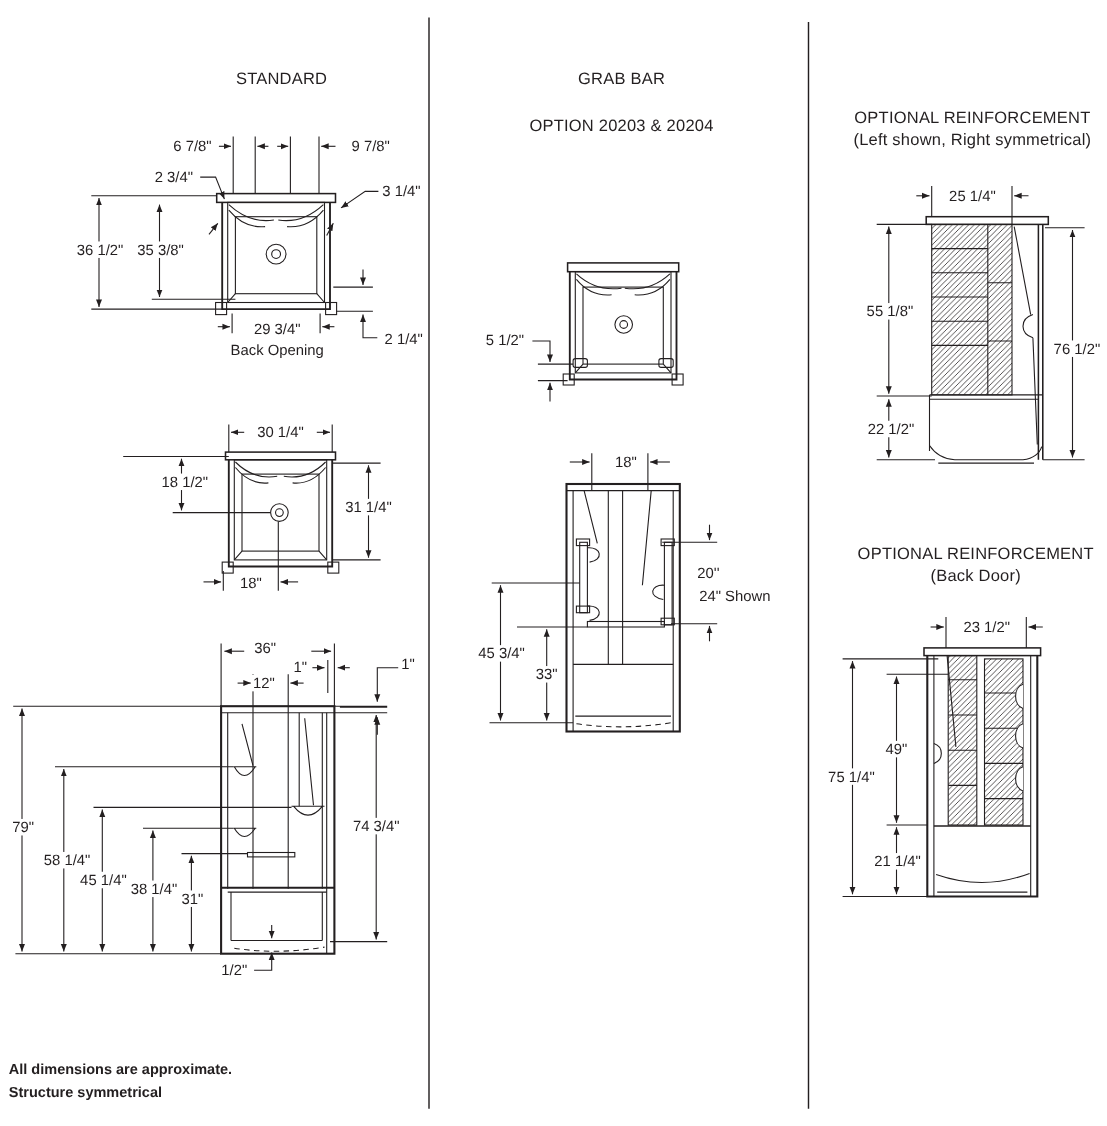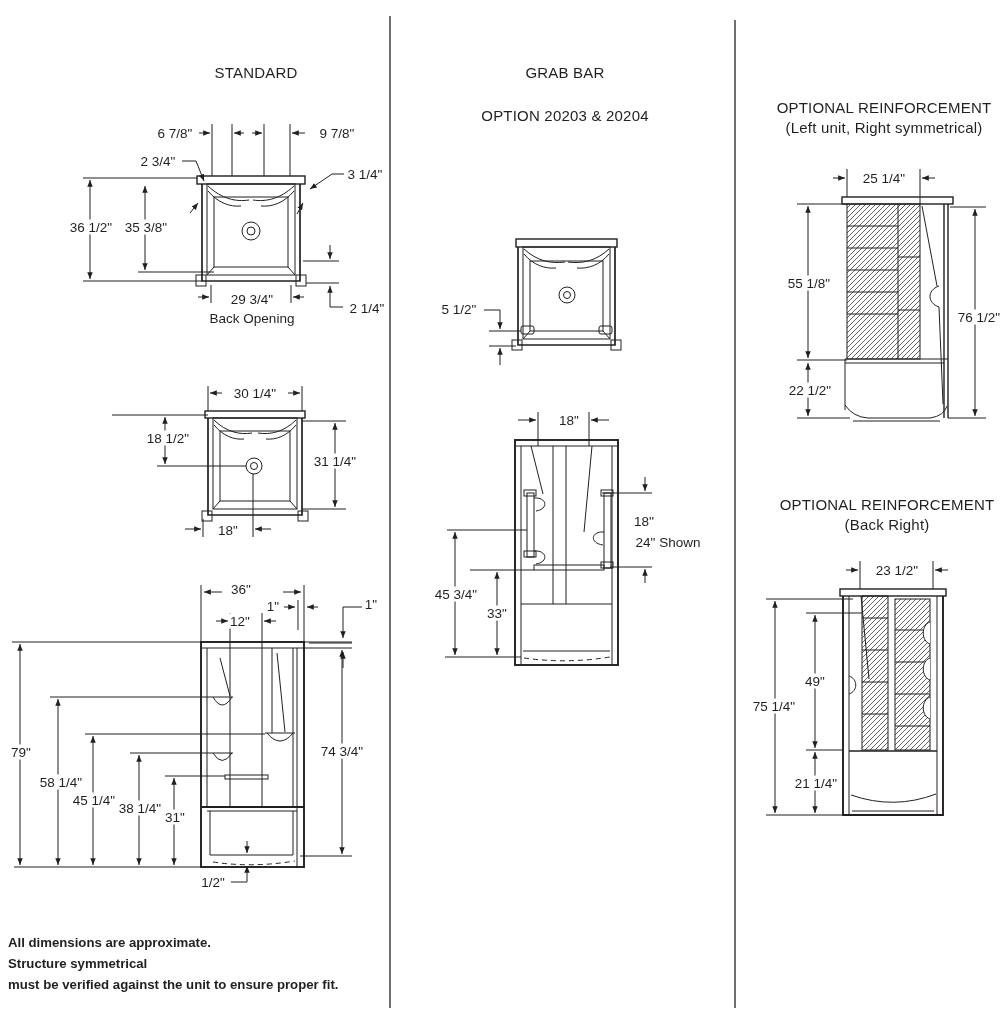--- a/index.html
+++ b/index.html
@@ -3,21 +3,21 @@
 <meta charset="utf-8">
 <style>
   html,body{margin:0;padding:0;background:#ffffff;}
   #page{position:relative;width:1006px;height:1024px;background:#ffffff;
         font-family:Liberation Sans, sans-serif;color:#231f20;overflow:hidden;}
   #linework{position:absolute;left:0;top:0;z-index:1;}
   .lbl{position:absolute;z-index:2;transform:translate(-50%,-50%);
        font-size:13.5px;line-height:15px;white-space:nowrap;background:#ffffff;padding:0 2px;color:#231f20;}
   .ttl{position:absolute;z-index:2;transform:translate(-50%,-50%);
        font-size:15px;line-height:17px;white-space:nowrap;color:#231f20;letter-spacing:.2px;}
-  .note{position:absolute;z-index:2;left:8px;font-size:13.2px;font-weight:bold;color:#231f20;white-space:nowrap;}
+  .note{position:absolute;z-index:2;left:8px;font-size:13.2px;font-weight:bold;color:#231f20;white-space:nowrap;margin-top:29px;}
 </style>
 </head>
 <body>
 
 <div id="page">
 
 <svg id="linework" width="1006" height="1024" viewBox="0 0 1006 1024">
   <defs>
     <marker id="ar" viewBox="0 0 10 10" refX="8.5" refY="5" markerWidth="8" markerHeight="8" orient="auto-start-reverse">
       <path d="M0,1.6 L8.5,5 L0,8.4 Z" fill="#231f20"></path>
@@ -232,23 +232,23 @@
       <line x1="775" y1="601" x2="775" y2="813" marker-start="url(#ar)" marker-end="url(#ar)"></line>
       <line x1="815" y1="752" x2="815" y2="813" marker-start="url(#ar)" marker-end="url(#ar)"></line>
     </g>
   </g>
 </svg>
 
 <div class="ttl" style="left:256px;top:72px;">STANDARD</div>
 <div class="ttl" style="left:565px;top:72px;text-align:center;">GRAB BAR</div>
 <div class="ttl" style="left:565px;top:115px;">OPTION 20203 &amp; 20204</div>
 <div class="ttl" style="left:884px;top:107px;">OPTIONAL REINFORCEMENT</div>
-<div class="ttl" style="left:884px;top:127px;">(Left unit, Right symmetrical)</div>
+<div class="ttl" style="left:884px;top:127px;">(Left shown, Right symmetrical)</div>
 <div class="ttl" style="left:887px;top:504px;">OPTIONAL REINFORCEMENT</div>
-<div class="ttl" style="left:887px;top:524px;">(Back Right)</div>
+<div class="ttl" style="left:887px;top:524px;">(Back Door)</div>
 
 <div class="lbl" style="left:175px;top:133px;">6 7/8"</div>
 <div class="lbl" style="left:337px;top:133px;">9 7/8"</div>
 <div class="lbl" style="left:158px;top:161px;">2 3/4"</div>
 <div class="lbl" style="left:365px;top:174px;">3 1/4"</div>
 <div class="lbl" style="left:91px;top:227px;">36 1/2"</div>
 <div class="lbl" style="left:146px;top:227px;">35 3/8"</div>
 <div class="lbl" style="left:252px;top:299px;">29 3/4"</div>
 <div class="lbl" style="left:252px;top:318px;">Back Opening</div>
 <div class="lbl" style="left:367px;top:308px;">2 1/4"</div>
@@ -265,32 +265,31 @@
 <div class="lbl" style="left:21px;top:752px;">79"</div>
 <div class="lbl" style="left:61px;top:782px;">58 1/4"</div>
 <div class="lbl" style="left:94px;top:800px;">45 1/4"</div>
 <div class="lbl" style="left:140px;top:808px;">38 1/4"</div>
 <div class="lbl" style="left:175px;top:817px;">31"</div>
 <div class="lbl" style="left:342px;top:751px;">74 3/4"</div>
 <div class="lbl" style="left:213px;top:882px;">1/2"</div>
 
 <div class="lbl" style="left:459px;top:309px;">5 1/2"</div>
 <div class="lbl" style="left:569px;top:420px;">18"</div>
-<div class="lbl" style="left:644px;top:521px;">18''</div>
+<div class="lbl" style="left:644px;top:521px;">20''</div>
 <div class="lbl" style="left:668px;top:542px;">24" Shown</div>
 <div class="lbl" style="left:456px;top:594px;">45 3/4"</div>
 <div class="lbl" style="left:497px;top:613px;">33"</div>
 
 <div class="lbl" style="left:884px;top:178px;">25 1/4"</div>
 <div class="lbl" style="left:809px;top:283px;">55 1/8"</div>
 <div class="lbl" style="left:979px;top:317px;">76 1/2"</div>
 <div class="lbl" style="left:810px;top:390px;">22 1/2"</div>
 
 <div class="lbl" style="left:897px;top:570px;">23 1/2"</div>
 <div class="lbl" style="left:815px;top:681px;">49"</div>
 <div class="lbl" style="left:774px;top:706px;">75 1/4"</div>
 <div class="lbl" style="left:816px;top:783px;">21 1/4"</div>
 
 <div class="note" style="top:935px;">All dimensions are approximate.</div>
 <div class="note" style="top:956px;">Structure symmetrical</div>
-<div class="note" style="top:977px;">must be verified against the unit to ensure proper fit.</div>
 
 </div>
 
 </body></html>

